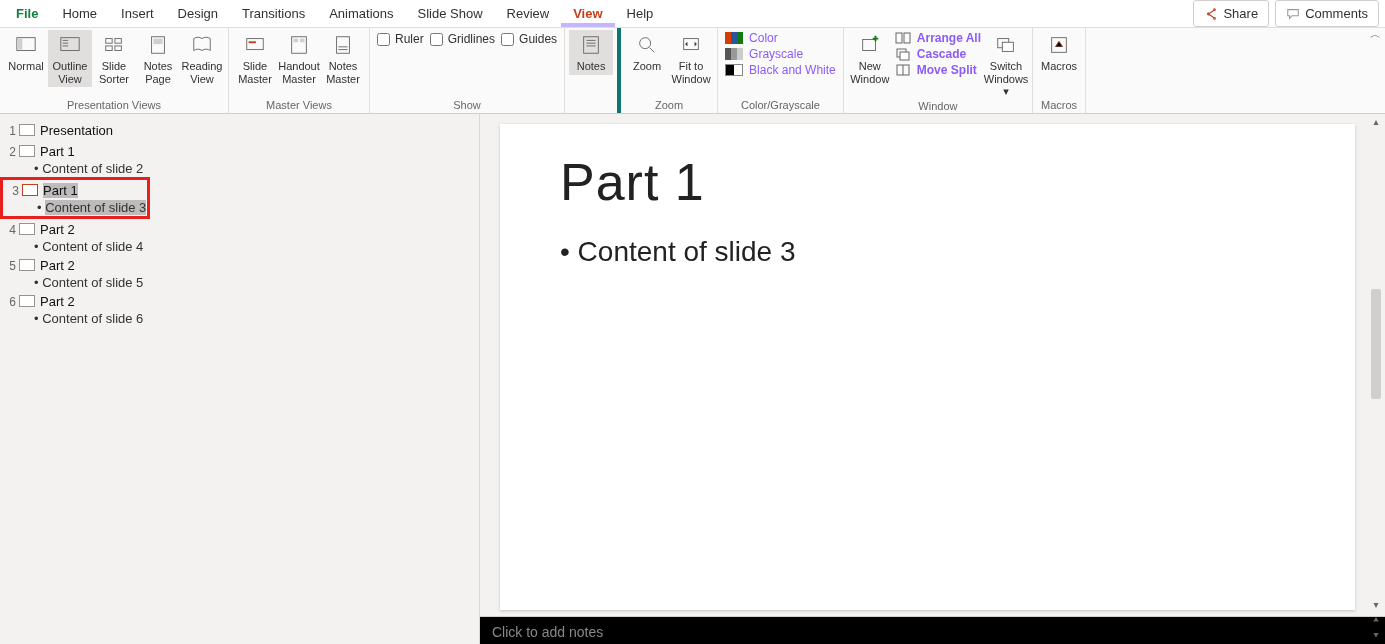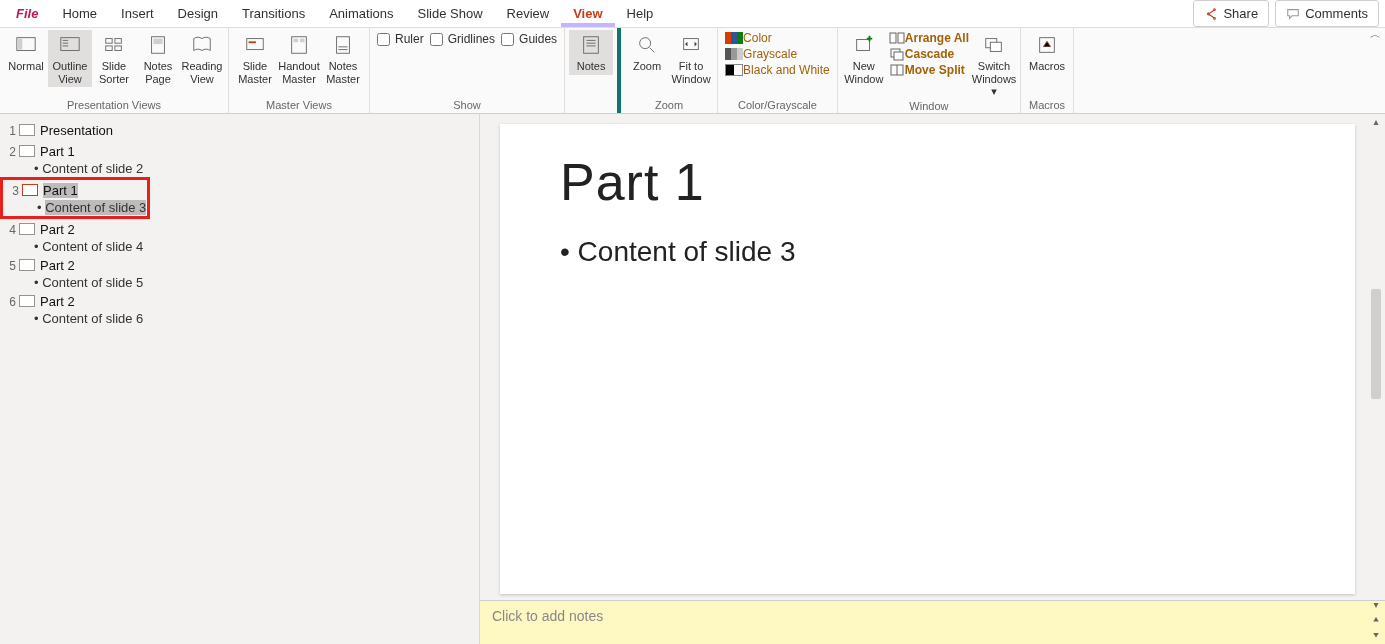--- a/index.html
+++ b/index.html
@@ -1,38 +1,38 @@
 <!DOCTYPE html>
 <html><head>
 <meta charset="utf-8">
 <style>
 * { margin: 0; padding: 0; box-sizing: border-box; font-family: "Segoe UI", Arial, sans-serif; }
 body { width: 1385px; height: 644px; background: #f3f2f1; overflow: hidden; font-size: 12px; }
 
 
 .menubar { display: flex; align-items: center; height: 28px; background: #fff; border-bottom: 1px solid #e1dfdd; padding-left: 4px; }
 .menubar .item { padding: 5px 12px; cursor: pointer; font-size: 13px; color: #323130; }
-.menubar .file { background: #fff; color: #be185d; font-weight:600;font-style:italic;}
+.menubar .file { background: #fff; color: #15803d; font-weight:600;}
 .menubar .active { border-bottom: 4px solid #c4b5fd; color: #c43e1c; font-weight: 700; padding-bottom:2px;}
 .menubar .spacer { flex: 1; }
 .share-btn, .comments-btn { display:flex; align-items:center; gap:5px; border:1px solid #d0cfce; padding:5px 10px; margin-right:6px; border-radius:3px; font-size:13px; color:#323130; background:#fff;}
 .share-btn svg, .comments-btn svg { width:14px; height:14px; }
 
 
 .ribbon { display: flex; background: #fafafa; height: 86px; border-bottom: 1px solid #d0cfce; }
 .group { display:flex; flex-direction:column; justify-content:flex-start; height:100%; border-right:1px solid #e1dfdd; padding:2px 4px 0 4px; }
 .group-body { display:flex; align-items:flex-start; flex:1; }
 .group-label { text-align:center; font-size:11px; color:#666; padding-bottom:2px; position:relative;}
 .big-btn { display:flex; flex-direction:column; align-items:center; justify-content:flex-start; width:44px; padding:2px 1px; cursor:pointer; text-align:center; font-size:11px; line-height:1.15; color:#323130; }
 .big-btn.active { background:#e1dfdd; }
 .big-btn .ico { width:22px; height:22px; margin:2px 0 4px 0; display:flex; align-items:center; justify-content:center; }
 .big-btn .ico svg { width:22px; height:22px; }
 .chk-row { display:flex; align-items:center; gap:5px; font-size:12px; color:#323130; padding:2px 3px; }
 .chk-row input { width:13px; height:13px; }
-.color-row { display:flex; align-items:center; gap:0; font-size:12px; color:#a16207; padding:1px 3px; }
+.color-row { display:flex; align-items:center; gap:6px; font-size:12px; color:#8b5cf6; padding:1px 3px; }
 .color-swatch { width:18px; height:12px; display:inline-block; }
 
 
 .content { display:flex; height: calc(100% - 28px - 86px); }
 .outline { width:480px; min-width:480px; background:#f3f2f1; padding-top:6px; overflow:auto; border-right:1px solid #d9d8d7;}
 .ol-item { display:flex; align-items:flex-start; padding:2px 0 2px 4px; font-size:13px; }
 .ol-num { width:12px; text-align:right; color:#666; font-size:12px; padding-top:1px;}
 .ol-ico { width:16px; height:12px; border:1px solid #959493; margin:1px 5px 0 3px; background:#fff; flex-shrink:0;}
 .ol-title { font-weight:400; color:#111; }
 .ol-sub { padding-left:34px; font-size:13px; color:#333; }
@@ -43,21 +43,21 @@
 .highlight-box .ol-ico { border-color:#c43e1c; background:#fff;}
 .ol-item.sel .ol-ico{ background:#fff; border:1.5px solid #c43e1c;}
 .slide-area { flex:1; background:#f3f2f1; display:flex; flex-direction:column; position:relative;}
 .slide-scroll { position:absolute; right:0; top:0; bottom:0; width:18px; display:flex; flex-direction:column; align-items:center; justify-content:space-between; }
 .slide-scroll .arrow { font-size:10px; color:#666; padding:2px;}
 .slide-scroll .thumb { width:10px; flex:0 0 110px; background:#d0cfce; border-radius:2px; margin-top:160px;}
 .slide-canvas { margin:10px 30px 6px 20px; flex:1; background:#fff; box-shadow:0 1px 3px rgba(0,0,0,.2); padding:28px 60px; display:flex; flex-direction:column;}
 .slide-title { font-size:52px; font-weight:400; color:#222; margin-bottom:24px; letter-spacing:1px;}
 .slide-body { font-size:28px; color:#222; }
 .slide-body::before { content:"• "; }
-.notes { height:44px; border-top:1px solid #d0cfce; padding:7px 12px; color:#8a8886; font-size:14px; background:#fef9c3;}
+.notes { height:28px; border-top:1px solid #d0cfce; padding:7px 12px; color:#8a8886; font-size:14px; background:#000000;}
 .collapse-chevron { position:absolute; right:4px; top:-1px; font-size:11px; color:#666;}
 </style>
 </head>
 <body>
 
 <div class="menubar">
   <div class="item file">File</div>
   <div class="item">Home</div>
   <div class="item">Insert</div>
   <div class="item">Design</div>

